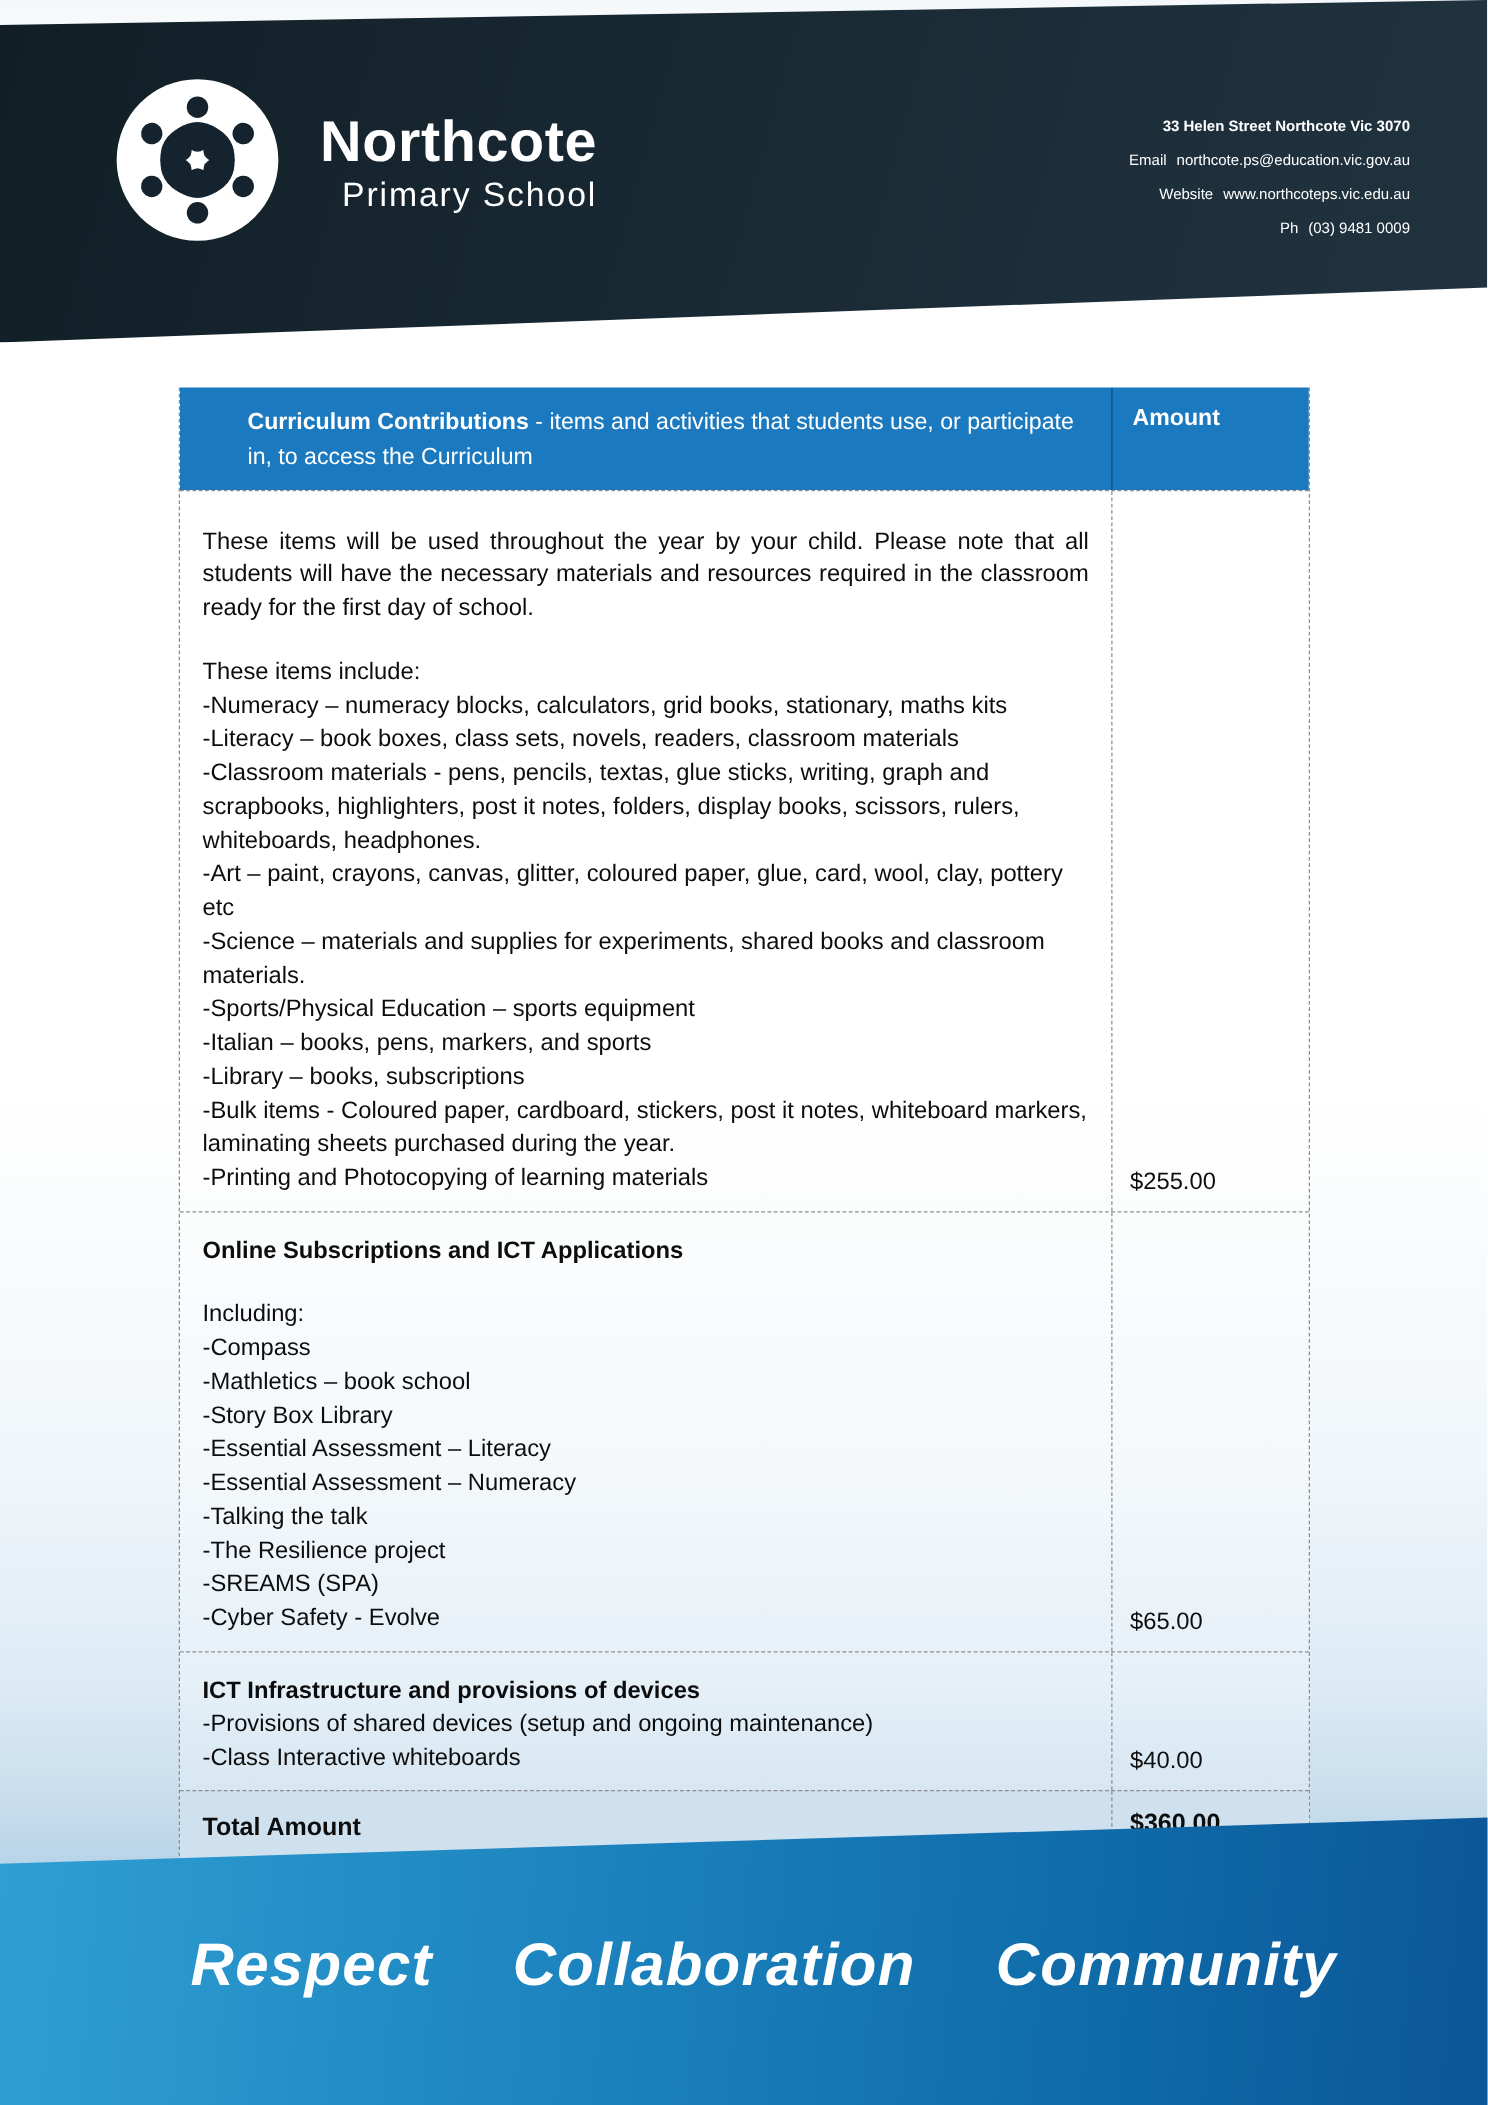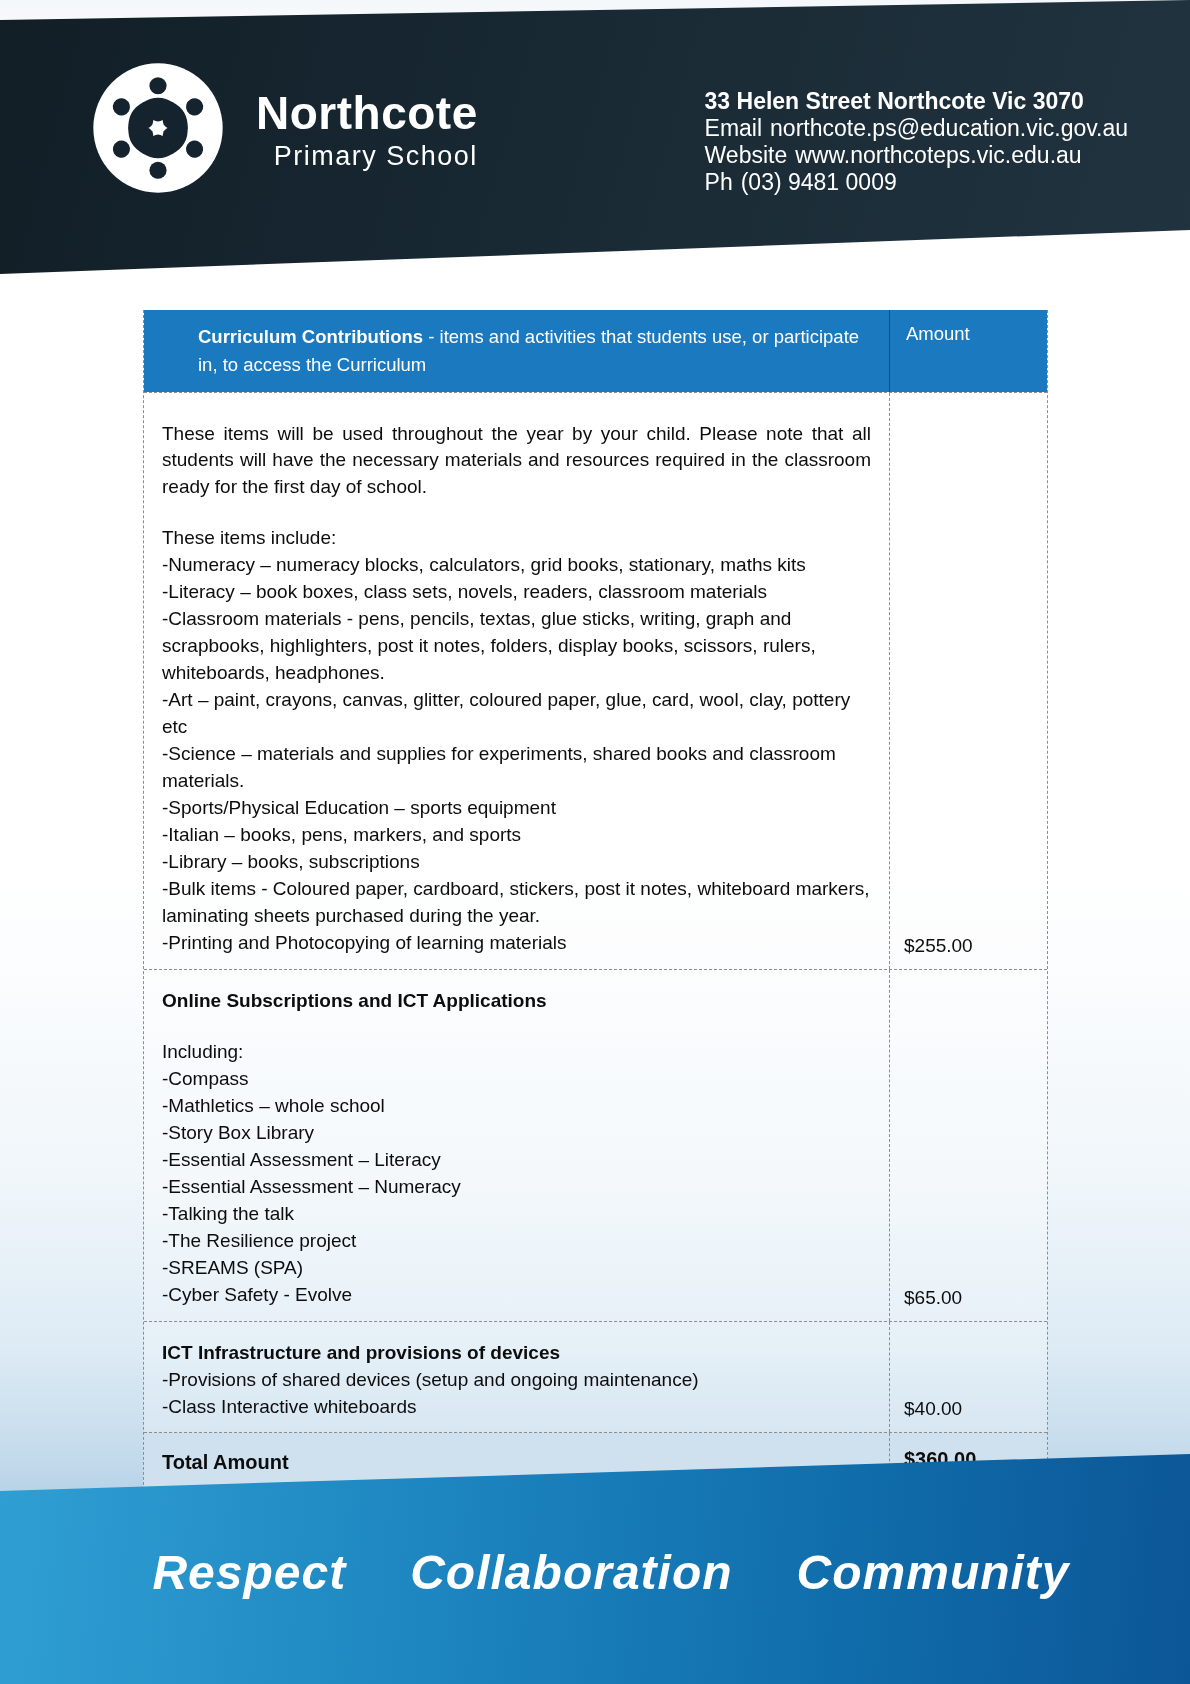--- a/index.html
+++ b/index.html
@@ -21,37 +21,37 @@
   .header-band{
     position:absolute;top:0;left:0;width:100%;height:278px;
     background:linear-gradient(105deg,#111e26 0%,#1a2b36 55%,#21333f 100%);
     clip-path:polygon(0 20px,100% 0,100% 230px,0 274px);
     color:#ffffff;
   }
   .logo-wrap{position:absolute;left:92px;top:62px;width:132px;height:132px;}
   .brand{position:absolute;left:256px;top:88px;text-align:right;}
   .brand-name{font-size:46px;font-weight:bold;letter-spacing:0.5px;line-height:1.1;}
   .brand-sub{font-size:27px;font-weight:400;letter-spacing:1.5px;margin-top:2px;}
-  .contact{position:absolute;right:62px;top:88px;text-align:left;font-size:23px;line-height:27px;}
+  .contact{position:absolute;right:62px;top:88px;text-align:right;font-size:12px;line-height:27px;}
   .contact .addr{font-weight:bold;}
   .contact .lbl{margin-right:8px;}
   
   .table{
     position:absolute;left:143px;top:310px;width:905px;
     border-left:1px dashed var(--line);
     border-right:1px dashed var(--line);
     border-bottom:1px dashed var(--line);
     box-sizing:border-box;
     background:rgba(255,255,255,0.25);
   }
   .thead{display:flex;background:#1b79bf;color:#ffffff;}
   .th-desc{flex:1;padding:13px 18px;font-size:18.5px;line-height:1.5;margin-left:36px;}
   .th-title{font-weight:bold;}
   .th-amount{width:158px;box-sizing:border-box;padding:13px 16px;font-size:18.5px;
-    border-left:1px solid rgba(0,0,0,0.35);}
+    border-left:1px solid rgba(0,0,0,0.35);font-weight:bold;}
   .trow{display:flex;border-top:1px dashed var(--line);}
   .cell-desc{flex:1;padding:4px 18px 12px;font-size:19px;line-height:1.42;color:#0d0d0d;}
   .cell-amount{width:158px;box-sizing:border-box;border-left:1px dashed var(--line);
     font-size:19px;color:#0d0d0d;}
   .cell-amount.value{display:flex;align-items:flex-end;padding:8px 14px 12px;}
   .sec-heading{font-weight:bold;margin:14px 0 0;text-align:justify;}
   .sec-intro{margin:24px 0 0;text-align:justify;}
   .sec-items{margin-top:0;}
   .sec-item{margin:0;}
   .sec-items.after-heading{}
@@ -156,21 +156,21 @@
           </div>
         </div>
         <div class="cell-amount value">$255.00</div>
       </div>
       <div class="trow">
         <div class="cell-desc">
           <div class="sec-heading">Online Subscriptions and ICT Applications</div>
           <div class="sec-intro">Including:</div>
           <div class="sec-items">
             <div class="sec-item">-Compass</div>
-            <div class="sec-item">-Mathletics – whole school</div>
+            <div class="sec-item">-Mathletics – book school</div>
             <div class="sec-item">-Story Box Library</div>
             <div class="sec-item">-Essential Assessment – Literacy</div>
             <div class="sec-item">-Essential Assessment – Numeracy</div>
             <div class="sec-item">-Talking the talk</div>
             <div class="sec-item">-The Resilience project</div>
             <div class="sec-item">-SREAMS (SPA)</div>
             <div class="sec-item">-Cyber Safety - Evolve</div>
           </div>
         </div>
         <div class="cell-amount value">$65.00</div>

